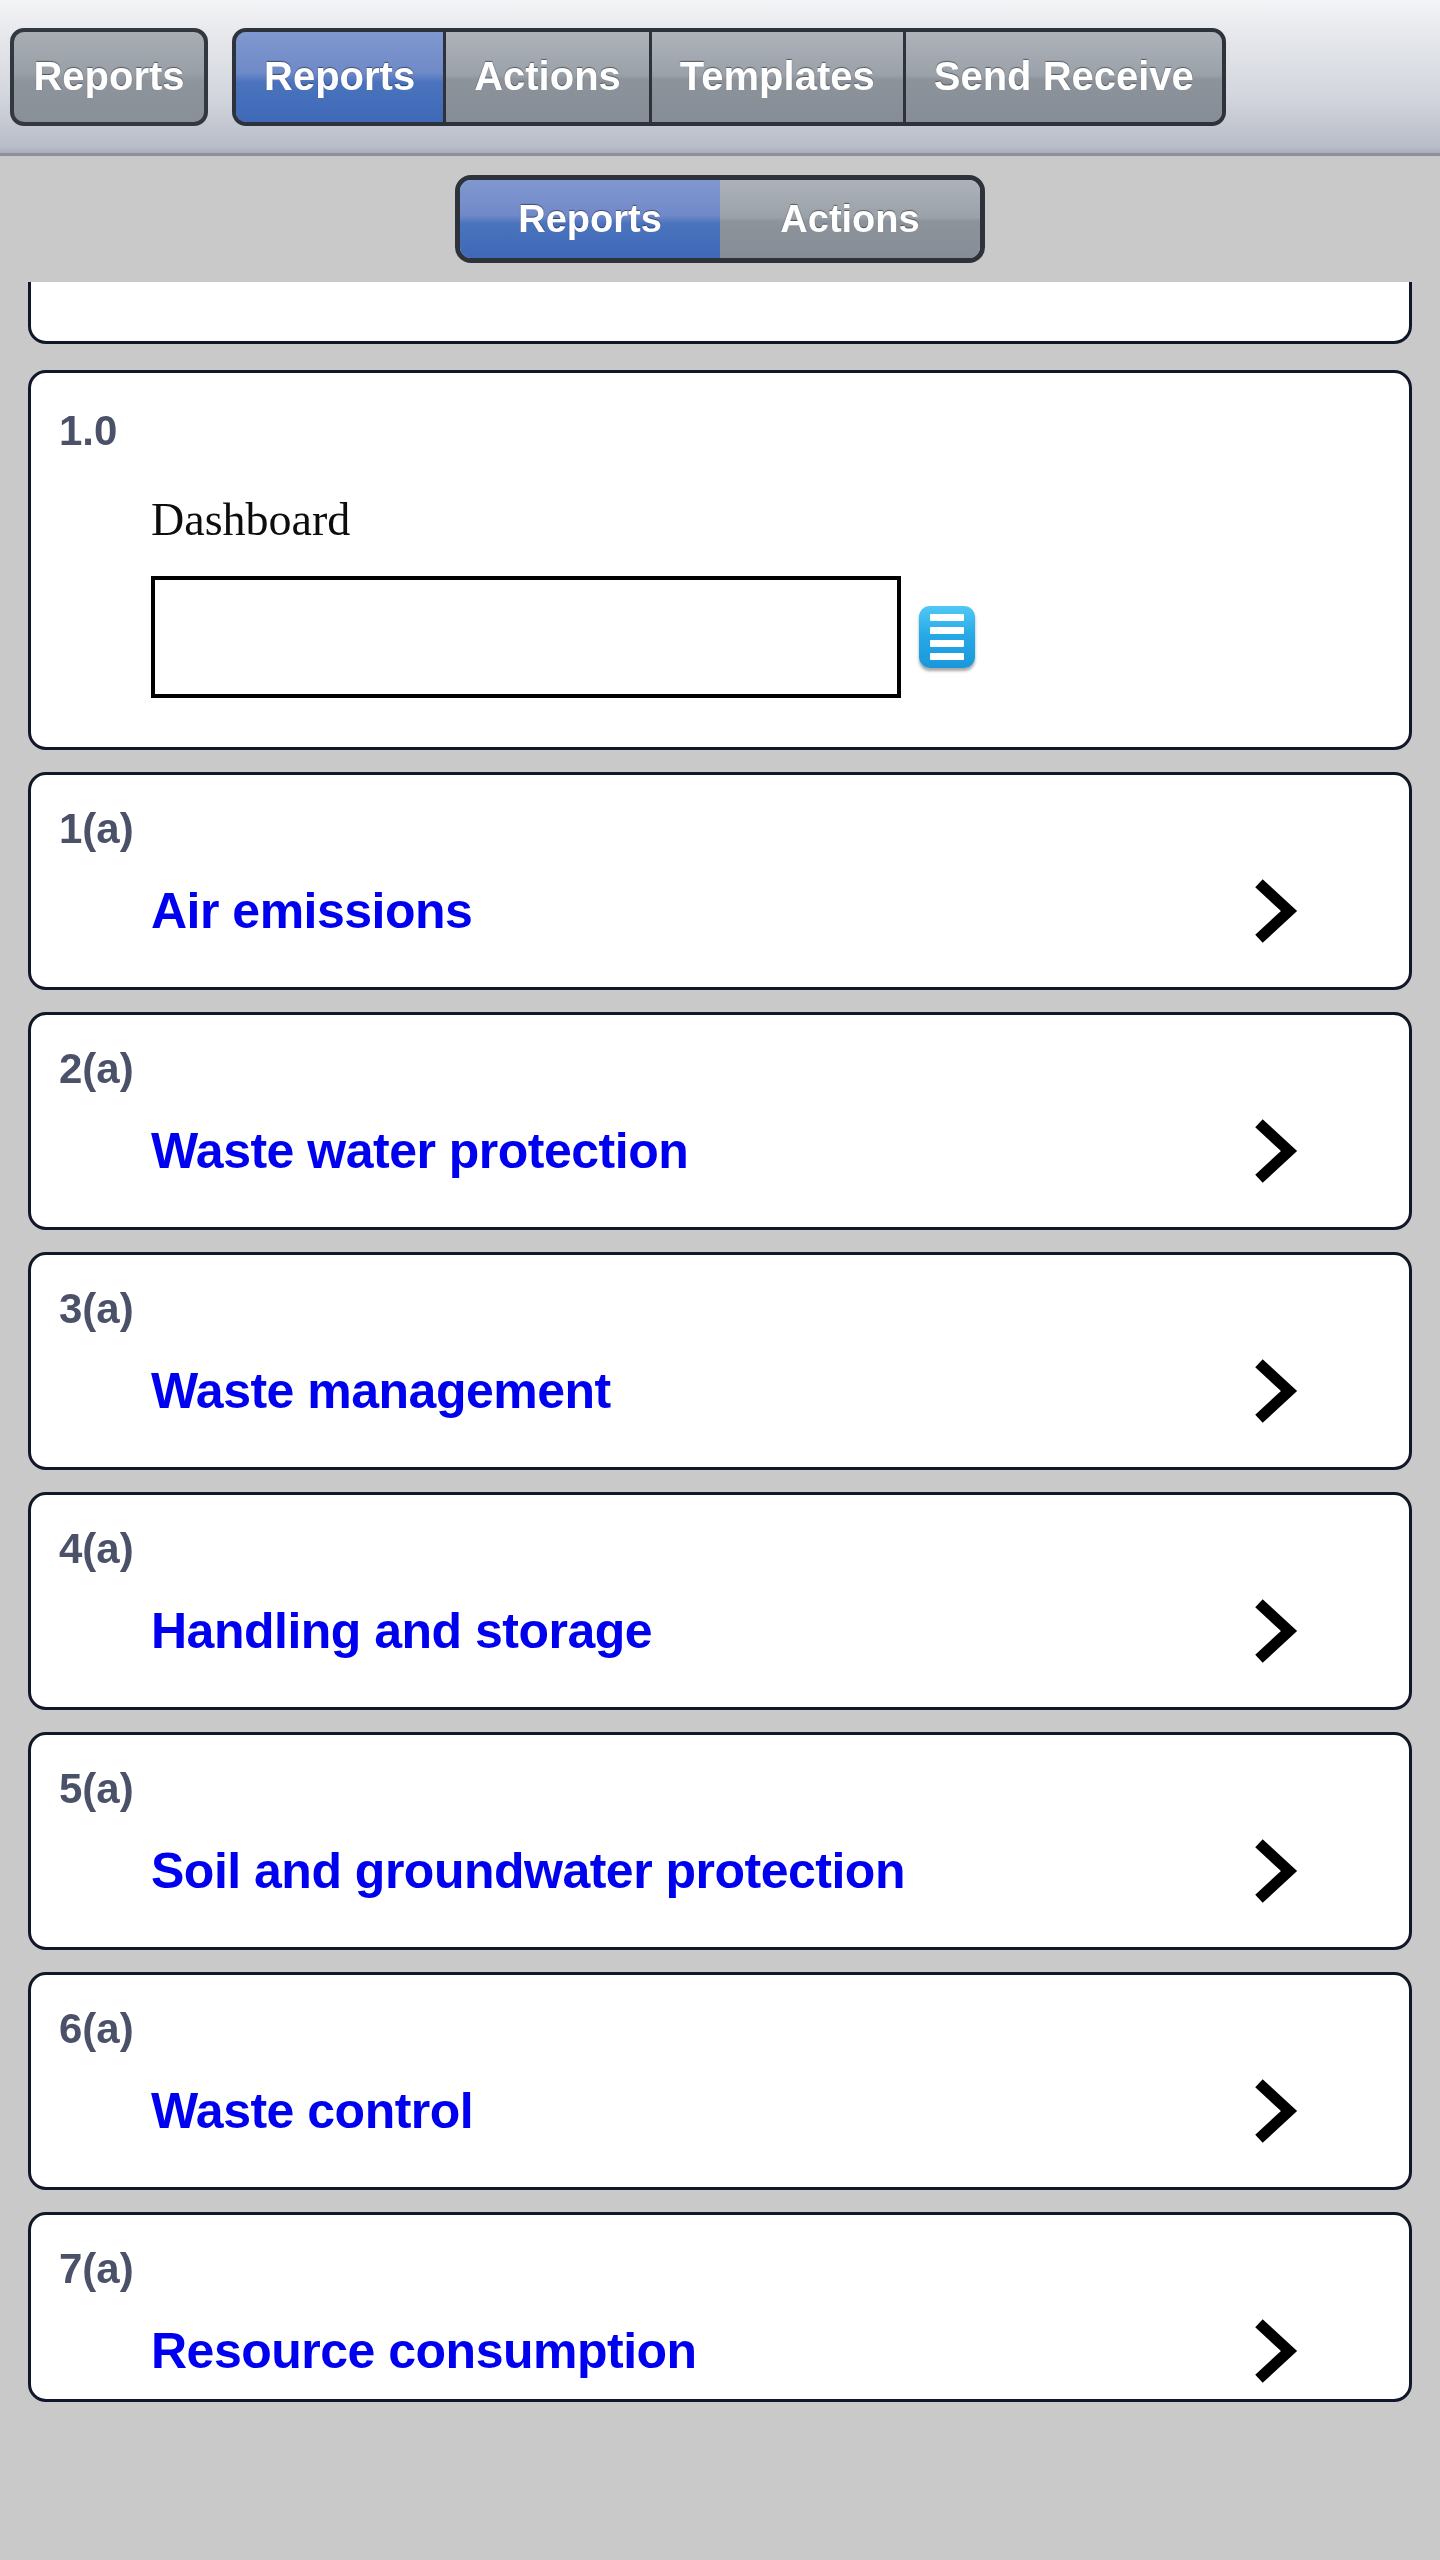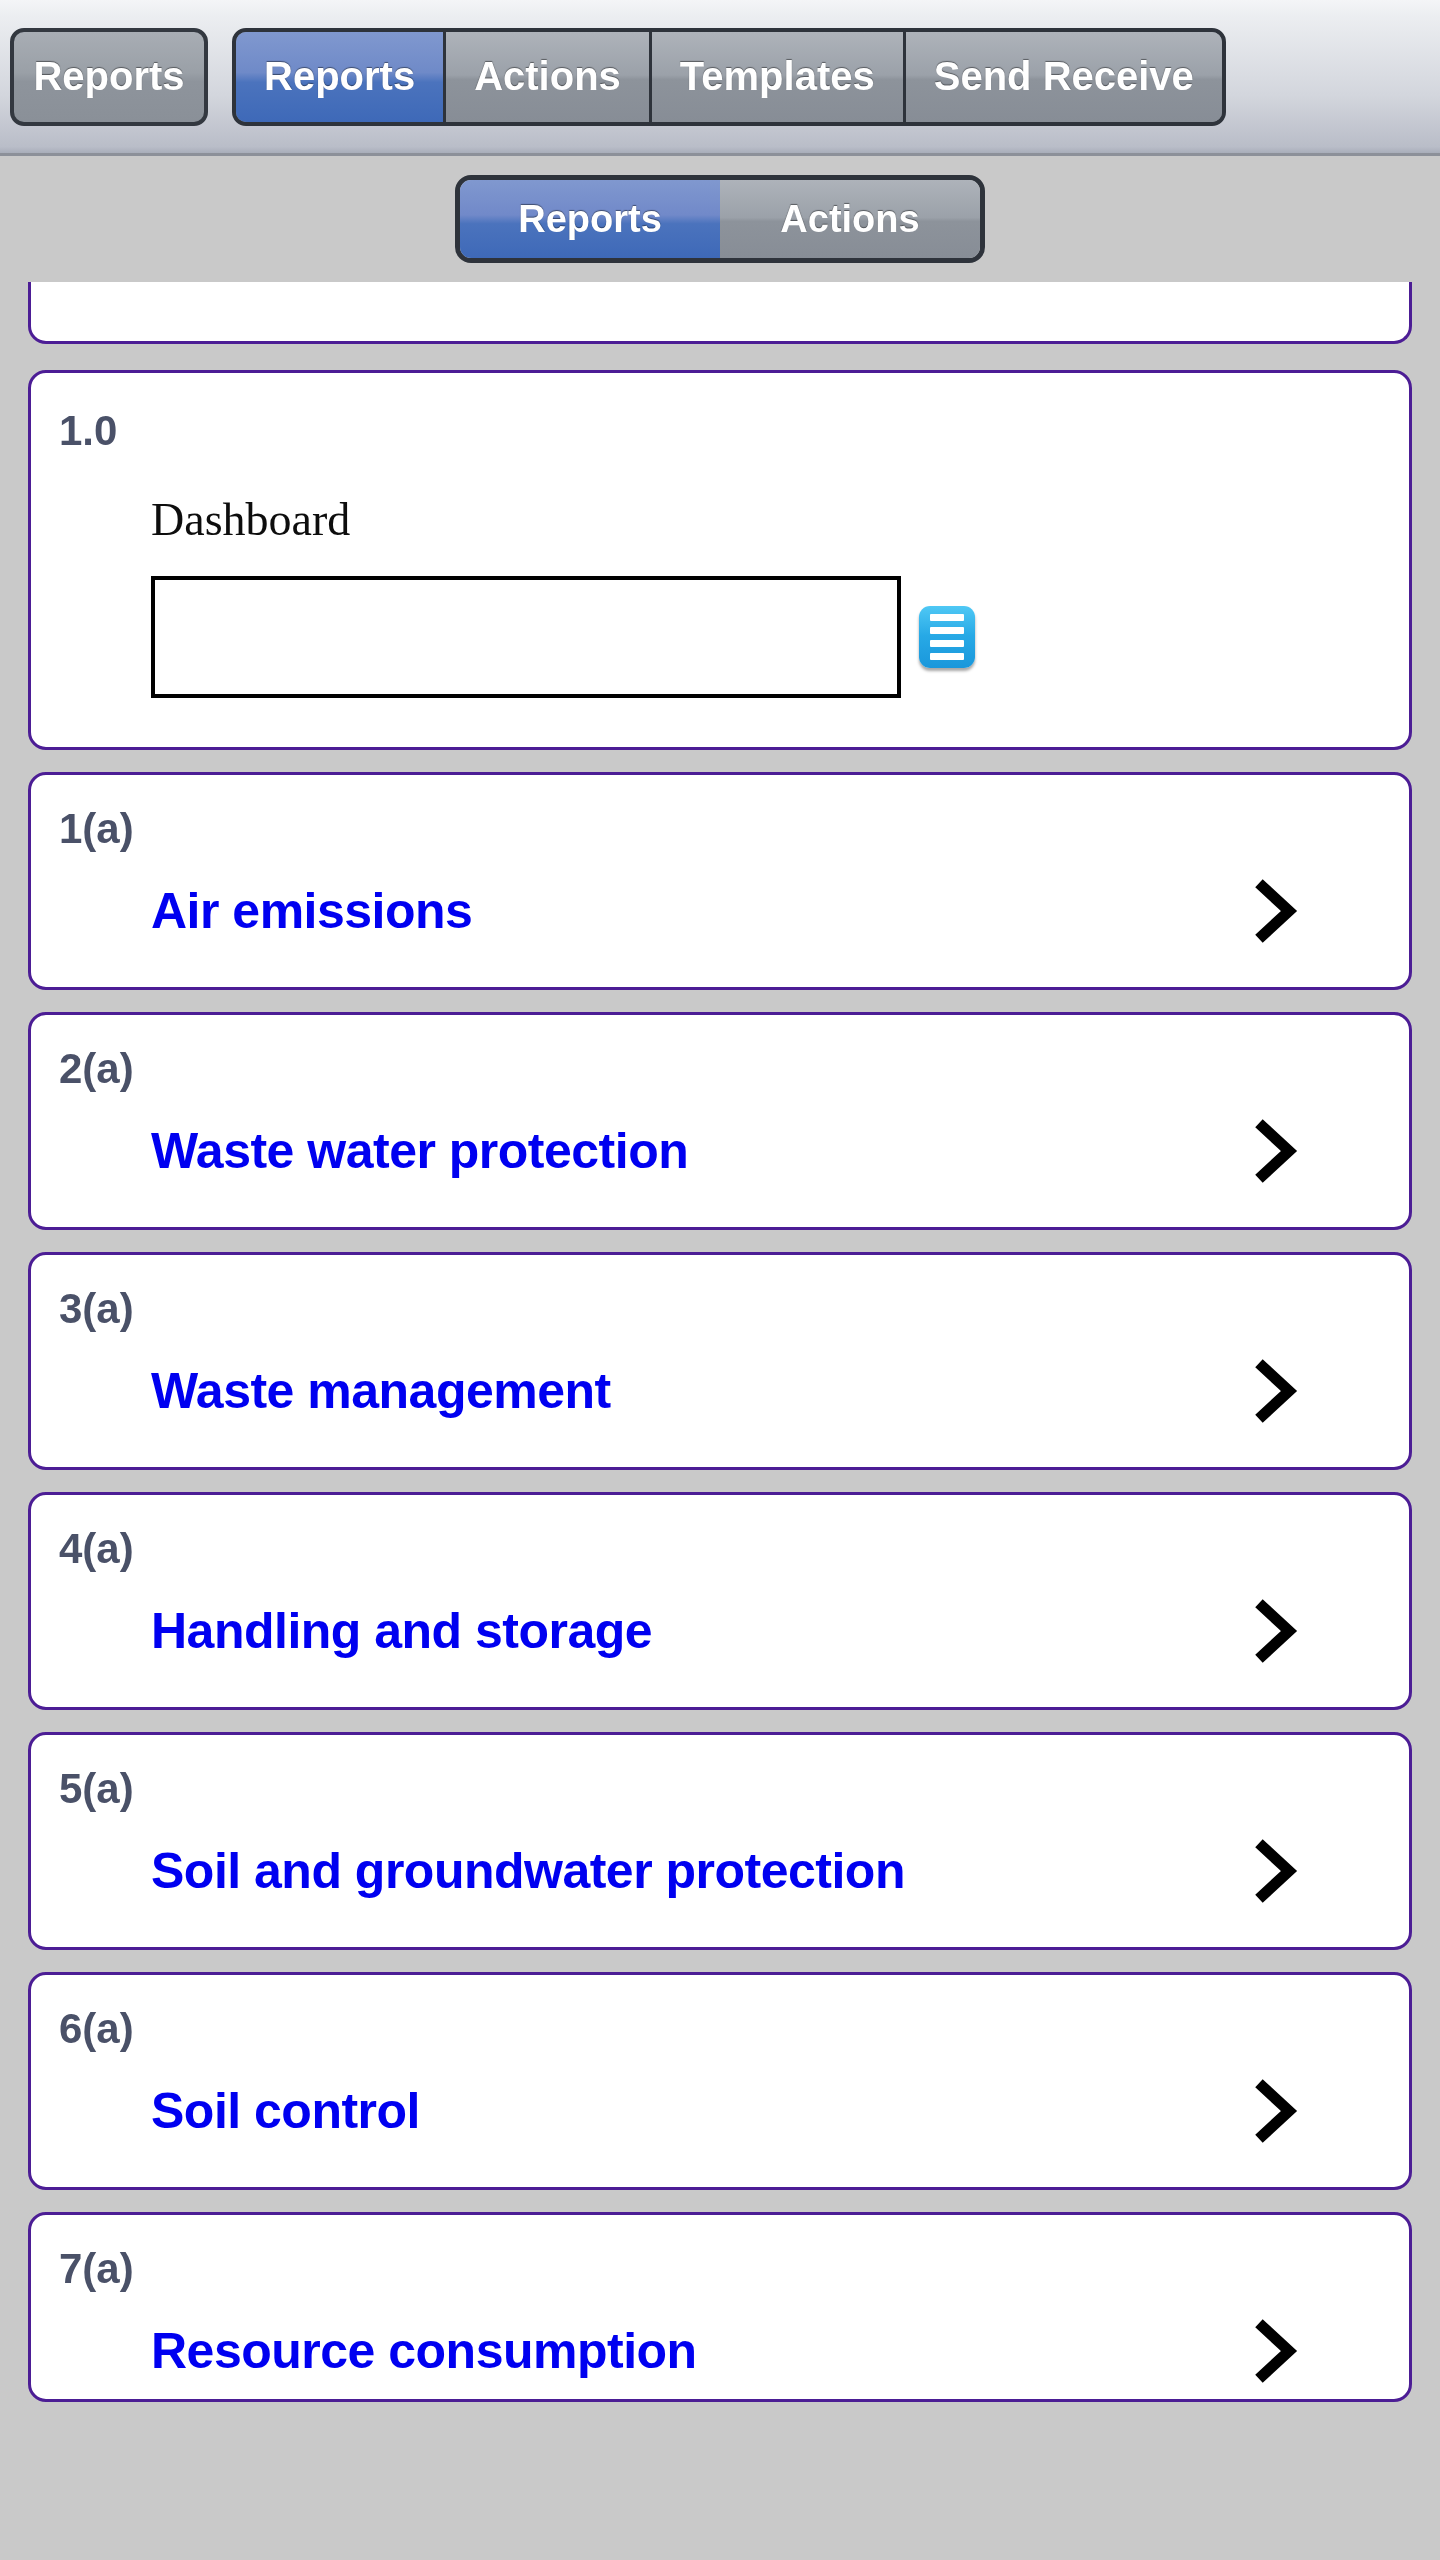--- a/index.html
+++ b/index.html
@@ -106,21 +106,21 @@
 
   
   #content {
     width: 1440px;
     background: #c9c9c9;
     padding: 0 28px;
   }
 
   .card {
     background: #ffffff;
-    border: 3px solid #4c1d95;
+    border: 3px solid #0f172a;
     border-radius: 18px;
     margin-bottom: 22px;
     position: relative;
   }
 
   
   .card.clipped {
     height: 62px;
     border-top: none;
     border-radius: 0 0 18px 18px;
@@ -313,21 +313,21 @@
       <span class="link-text">Soil and groundwater protection</span>
       <svg class="chevron" viewBox="0 0 46 64">
         <polyline points="10,8 36,32 10,56" fill="none" stroke="#000000" stroke-width="11" stroke-linecap="square" stroke-linejoin="miter"></polyline>
       </svg>
     </div>
   </div>
 
   <div class="card row">
     <div class="idx">6(a)</div>
     <div class="row-link">
-      <span class="link-text">Soil control</span>
+      <span class="link-text">Waste control</span>
       <svg class="chevron" viewBox="0 0 46 64">
         <polyline points="10,8 36,32 10,56" fill="none" stroke="#000000" stroke-width="11" stroke-linecap="square" stroke-linejoin="miter"></polyline>
       </svg>
     </div>
   </div>
 
   <div class="card row last">
     <div class="idx">7(a)</div>
     <div class="row-link">
       <span class="link-text">Resource consumption</span>

